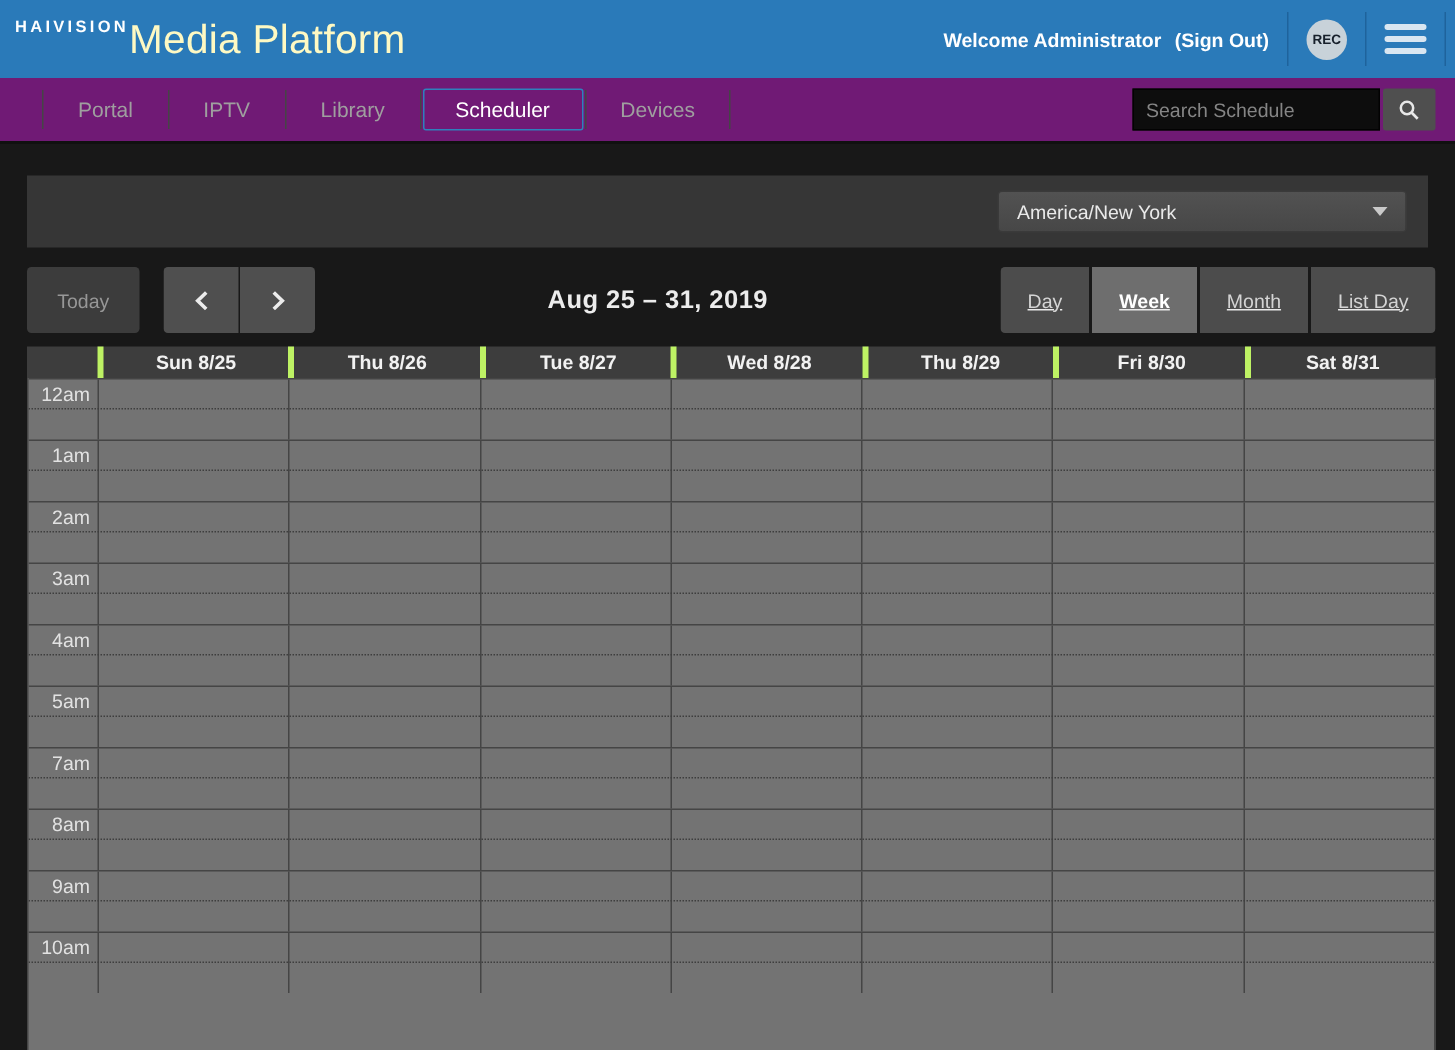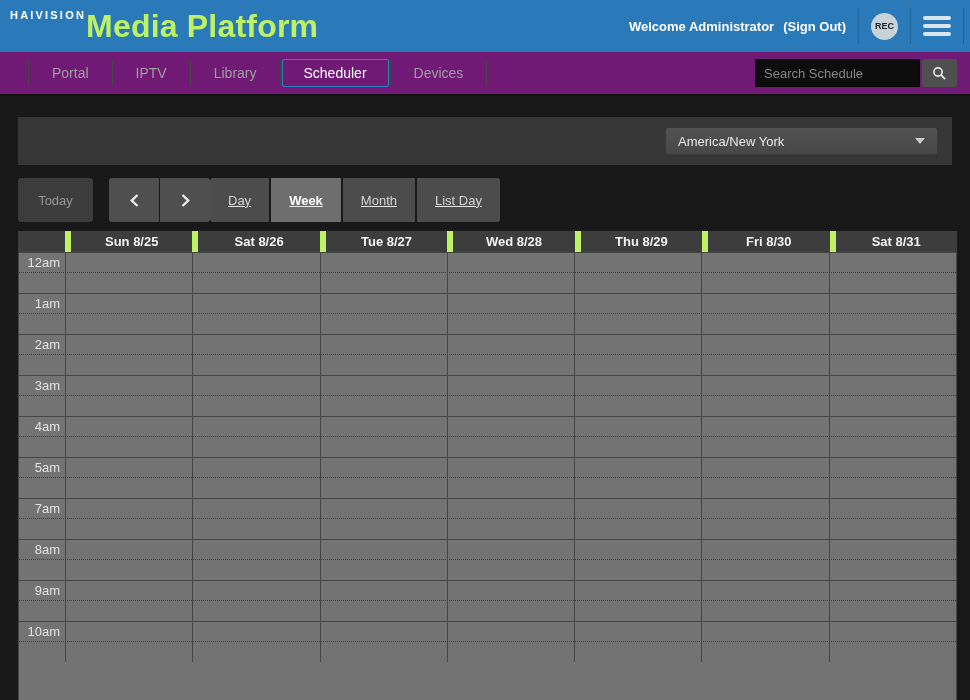--- a/index.html
+++ b/index.html
@@ -13,21 +13,21 @@
 
   
   .topbar {
     height: 52px; background: #2a7ab9;
     display: flex; align-items: center; padding: 0 6px 0 10px;
   }
   .logo { display: flex; flex-direction: row; justify-content: center; line-height: 1; }
   .logo-name {
     color: #fff; font-size: 11px; font-weight: 700; letter-spacing: 2.2px; margin-bottom: 2px;
   }
-  .logo-product { color: #bef264; font-size: 32px; font-weight: 700; letter-spacing: 0.2px; }
+  .logo-product { color: #fef9c3; font-size: 27px; font-weight: 400; letter-spacing: 0.2px; }
   .topbar-right { margin-left: auto; display: flex; align-items: center; }
   .welcome { color: #fff; font-size: 13px; font-weight: 700; }
   .signout { color: #fff; font-size: 13px; font-weight: 700; margin-left: 9px; cursor: pointer; }
   .tb-sep { width: 1px; height: 36px; background: #1e639c; margin: 0 12px; }
   .rec-badge {
     width: 27px; height: 27px; border-radius: 50%; background: #c8d2d9;
     color: #17202b; font-size: 9px; font-weight: 700;
     display: flex; align-items: center; justify-content: center; cursor: pointer;
   }
   .hamburger { display: flex; flex-direction: column; gap: 4px; cursor: pointer; padding: 2px 0; }
@@ -92,21 +92,21 @@
   }
   .view-group { display: flex; gap: 2px; border-radius: 3px; overflow: hidden; text-decoration: underline; }
   .view-btn { padding: 0 18px; }
   .view-btn.active { background: #6e6e6e; color: #fff; font-weight: 700; }
 
   
   .calendar { margin: 17px 13px 0 18px; }
   .cal-header { display: flex; height: 21px; }
   .cal-header .gutter-head { width: 47px; background: #3d3d3d; }
   .cal-header .day-head {
-    flex: 1; background: #3d3d3d; border-left: 6px solid #bef264;
+    flex: 1; background: #3d3d3d; border-left: 4px solid #bef264;
     display: flex; align-items: center; justify-content: center;
     font-size: 13px; font-weight: 700; color: #f2f2f2;
   }
   .cal-body {
     height: 448px; overflow: hidden; background: #737373;
     border-left: 1px solid #454545; border-right: 1px solid #454545;
   }
   .hour-row {
     height: 41px; display: flex; position: relative; border-top: 1px solid #454545;
   }
@@ -190,33 +190,34 @@
         </span>
       </button>
       <button class="btn arrow-btn">
         <span style="display:flex;">
           <svg width="9" height="13" viewBox="0 0 9 13">
               <polyline points="1.5,1 7.2,6.5 1.5,12" fill="none" stroke="#ececec" stroke-width="2.4"></polyline>
             </svg>
         </span>
       </button>
     </div>
+    <h2 class="cal-title">Aug 25 – 31, 2019</h2>
     <div class="view-group">
         <button class="btn view-btn">Day</button>
         <button class="btn view-btn active">Week</button>
         <button class="btn view-btn">Month</button>
         <button class="btn view-btn">List Day</button>
       </div>
   </div>
 
   <div class="calendar">
     <div class="cal-header">
         <div class="gutter-head"></div>
         <div class="day-head">Sun 8/25</div>
-        <div class="day-head">Sat 8/26</div>
+        <div class="day-head">Thu 8/26</div>
         <div class="day-head">Tue 8/27</div>
         <div class="day-head">Wed 8/28</div>
         <div class="day-head">Thu 8/29</div>
         <div class="day-head">Fri 8/30</div>
         <div class="day-head">Sat 8/31</div>
       </div>
     <div class="cal-body">
         <div class="hour-row">
           <div class="time-label">12am</div>
           <div class="slot-cell"></div>

